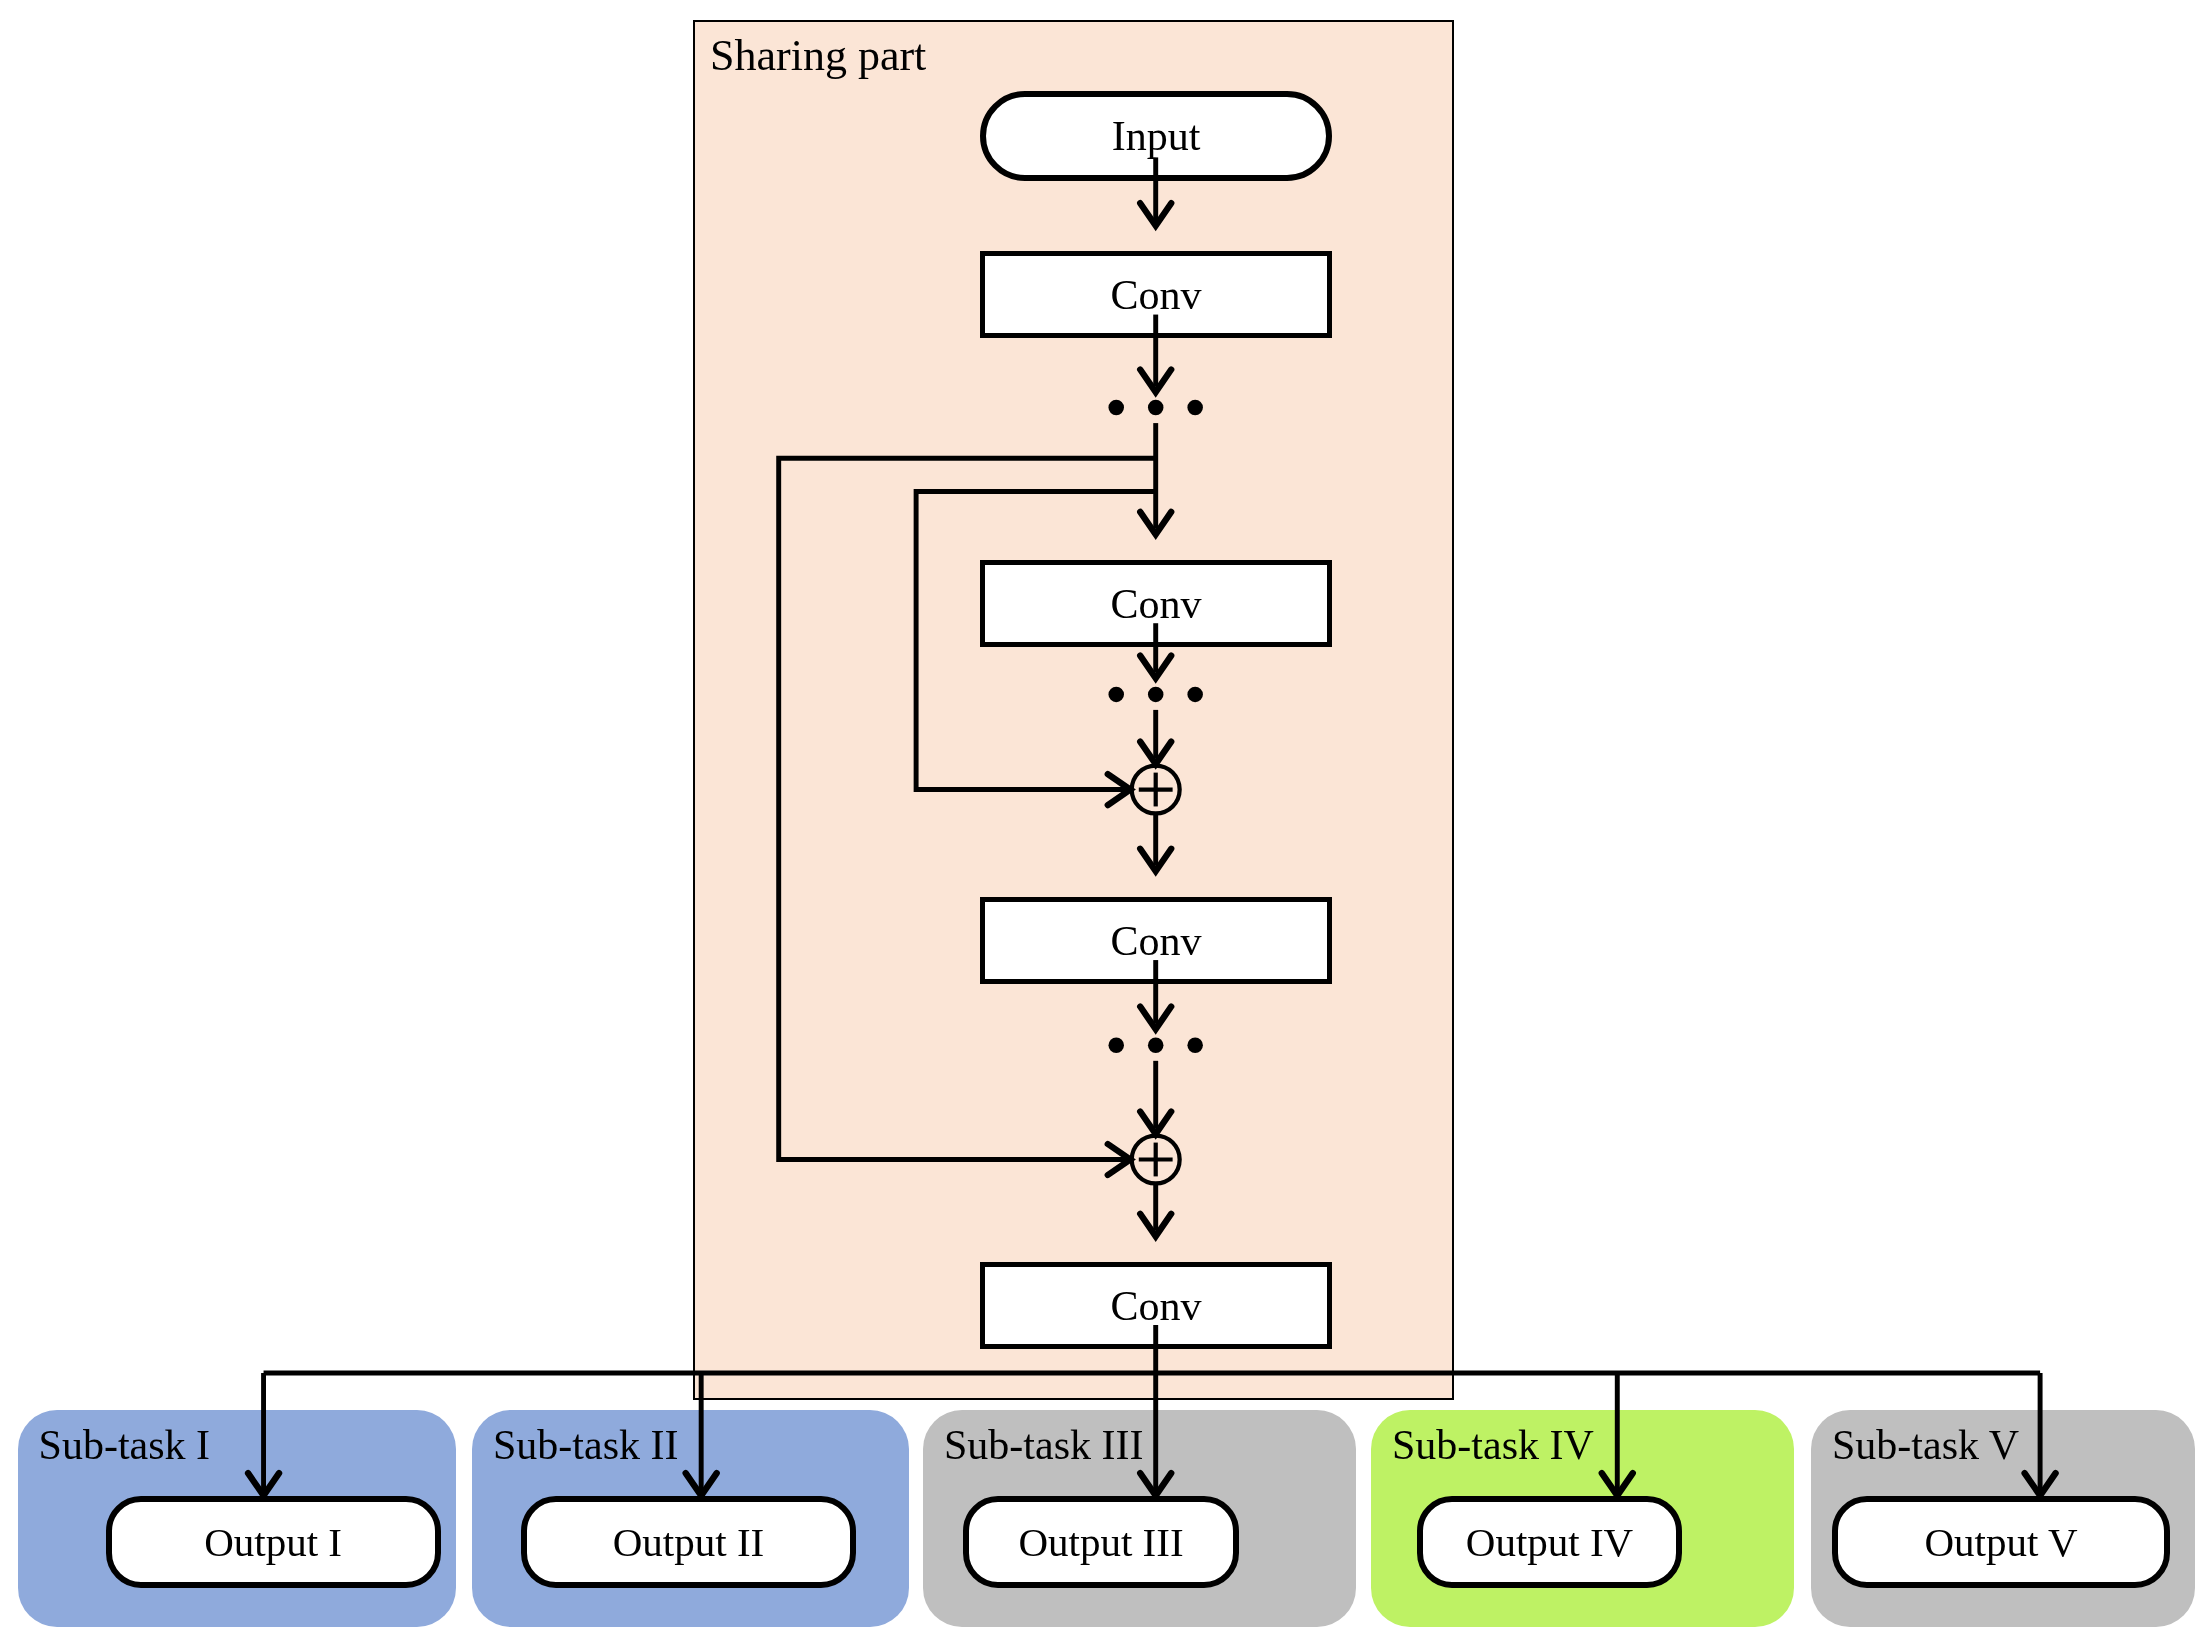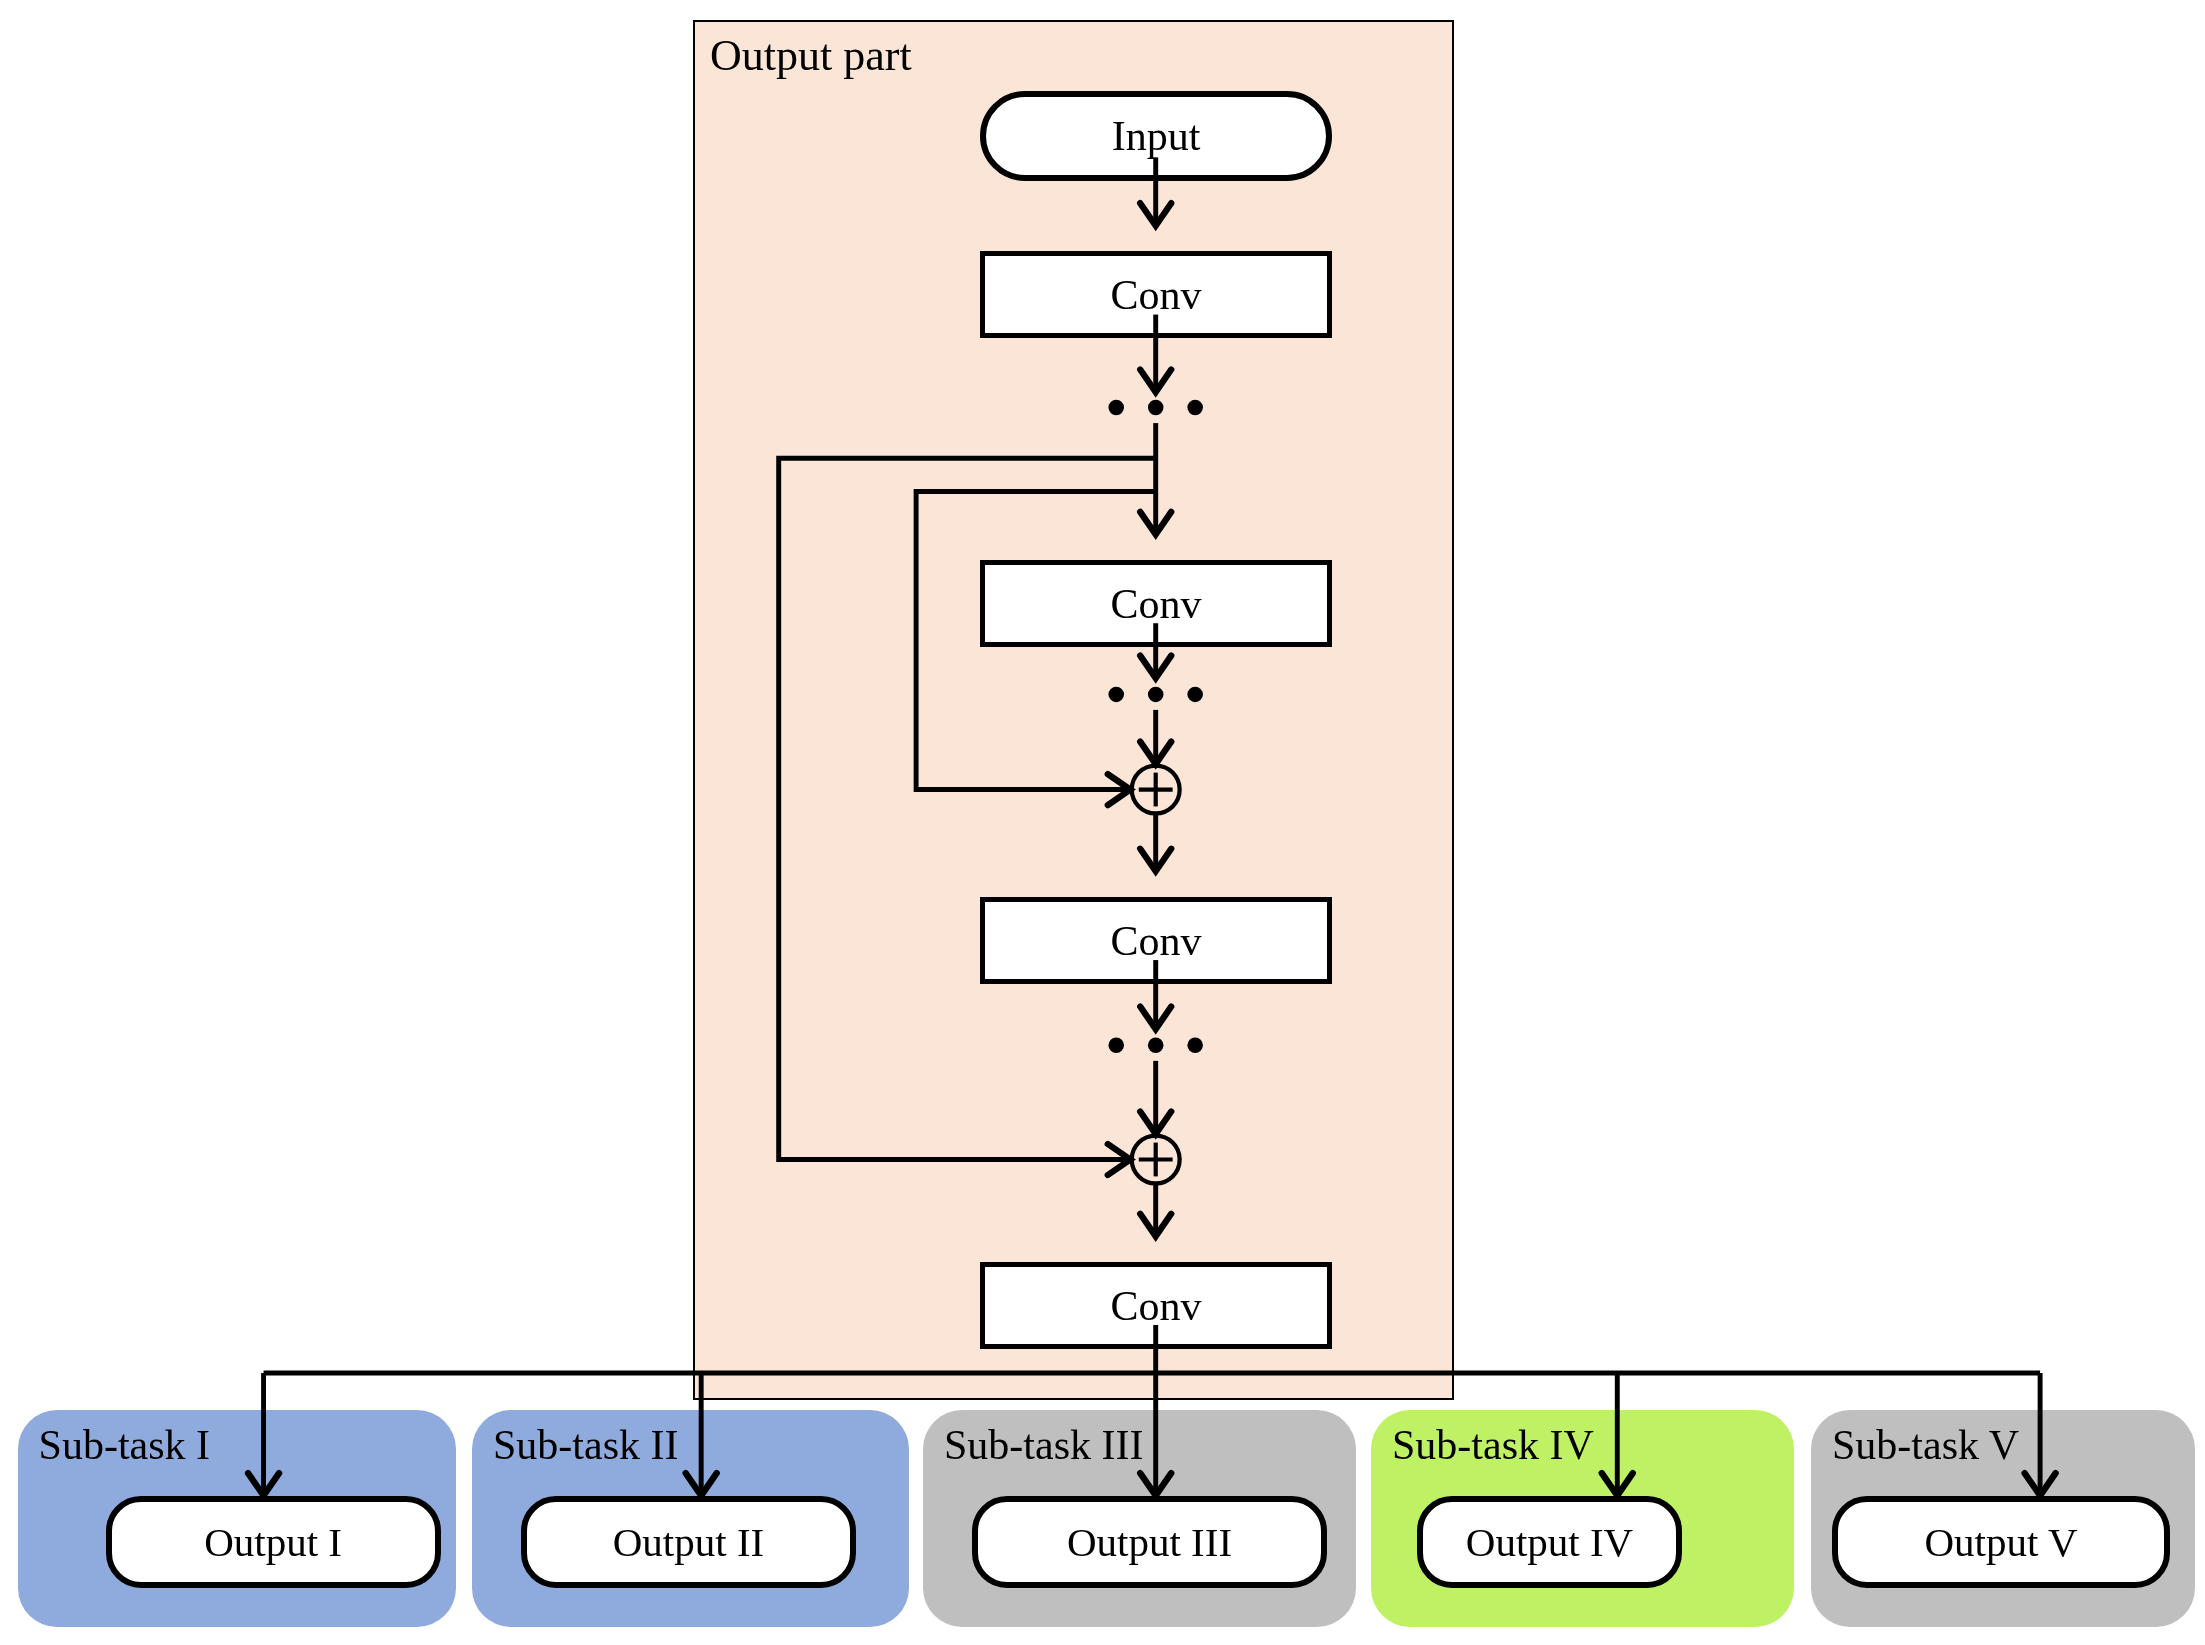--- a/index.html
+++ b/index.html
@@ -24,33 +24,33 @@
   .ah{stroke:#000;stroke-width:9;fill:none;stroke-linejoin:miter;stroke-linecap:round;}
   .op{stroke:#000;stroke-width:6;fill:none;}
   .dot{fill:#000;stroke:none;}
 </style>
 </head>
 <body>
 
 <div class="canvas">
 
   <div class="sharing-box" style="background-color: rgb(251, 229, 214);"></div>
-  <div class="sharing-label">Output part</div>
+  <div class="sharing-label">Sharing part</div>
 
   <div class="subtask" style="left: 17.6px; width: 438px; background-color: rgb(143, 170, 220);">
     <div class="subtask-label">Sub-task I</div>
     <div class="output-node" style="left:88px;width:335px">Output I</div>
   </div>
   <div class="subtask" style="left: 472px; width: 437px; background-color: rgb(143, 170, 220);">
     <div class="subtask-label">Sub-task II</div>
     <div class="output-node" style="left:49px;width:335px">Output II</div>
   </div>
   <div class="subtask" style="left: 923px; width: 433px; background-color: rgb(191, 191, 191); padding-left: 22px;">
     <div class="subtask-label">Sub-task III</div>
-    <div class="output-node" style="left:49px;width:355px">Output III</div>
+    <div class="output-node" style="left:40px;width:276px">Output III</div>
   </div>
   <div class="subtask" style="left: 1371px; width: 423px; background-color: #bef264;">
     <div class="subtask-label">Sub-task IV</div>
     <div class="output-node" style="left:46px;width:265px">Output IV</div>
   </div>
   <div class="subtask" style="left: 1811px; width: 384px; background-color: rgb(191, 191, 191);">
     <div class="subtask-label">Sub-task V</div>
     <div class="output-node" style="left:21px;width:338px">Output V</div>
   </div>
 

